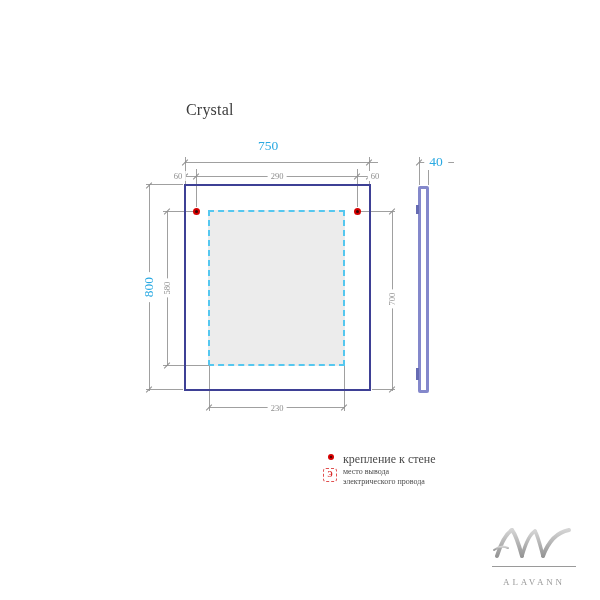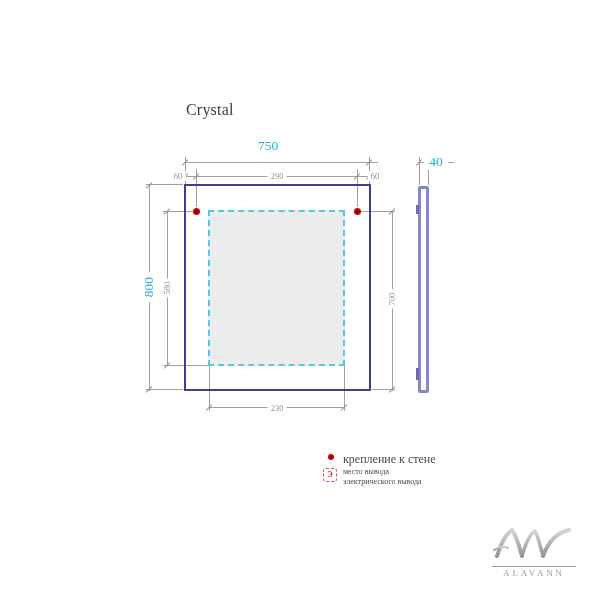--- a/index.html
+++ b/index.html
@@ -29,21 +29,21 @@
   .legend{position:absolute;left:323px;top:449px;z-index:6;}
   .legend-dot{position:absolute;left:5px;top:5px;width:6px;height:6px;border-radius:50%;background:#d40000;}
   .legend-dot::after{content:"";position:absolute;left:2px;top:2px;width:2px;height:2px;border-radius:50%;background:#300;}
   .legend-label{position:absolute;font-size:12px;color:#4a4a4a;white-space:nowrap;}
   .elec-box{position:absolute;left:0px;top:19px;width:12px;height:12px;border:1px dashed #e05050;
           border-radius:3px;color:#d92b2b;font-size:8px;font-weight:700;line-height:12px;text-align:center;}
   .legend-two{position:absolute;left:20px;top:18px;font-size:8px;color:#4a4a4a;line-height:9.5px;white-space:nowrap;}
   
   .logo{position:absolute;left:491px;top:527px;width:86px;text-align:center;z-index:6;}
   .logo-rule{width:84px;height:1px;background:#9a9a9a;margin:2px auto 0 auto;}
-  .logo-name{font-size:9px;letter-spacing:2.8px;color:#9a9a9a;margin-top:1px;font-weight:500;}
+  .logo-name{font-size:9px;letter-spacing:2.8px;color:#9a9a9a;margin-top:10px;font-weight:500;}
 </style>
 </head>
 <body>
 
 <div class="canvas">
 
   <div class="title">Crystal</div>
 
   <div class="backlight"></div>
 
@@ -107,21 +107,21 @@
   <span class="dim-label rot" style="left:392px;top:299px;">700</span>
   <span class="dim-label" style="left:277px;top:408px;">230</span>
   <span class="dim-label blue" style="left:436px;top:162px;">40</span>
 
   <div class="legend">
     <div class="legend-dot"></div>
     <div class="legend-label" style="left:20px;top:3px;">крепление к стене</div>
     <div class="elec-box">Э</div>
     <div class="legend-two">
       <div>место вывода</div>
-      <div>электрического вывода</div>
+      <div>электрического провода</div>
     </div>
   </div>
 
   <div class="logo">
     <svg width="86" height="33" viewBox="0 0 86 33">
       <defs>
         <linearGradient id="lg" x1="0" y1="0" x2="0" y2="1">
           <stop offset="0" stop-color="#d4d4d4"></stop>
           <stop offset="1" stop-color="#969696"></stop>
         </linearGradient>

